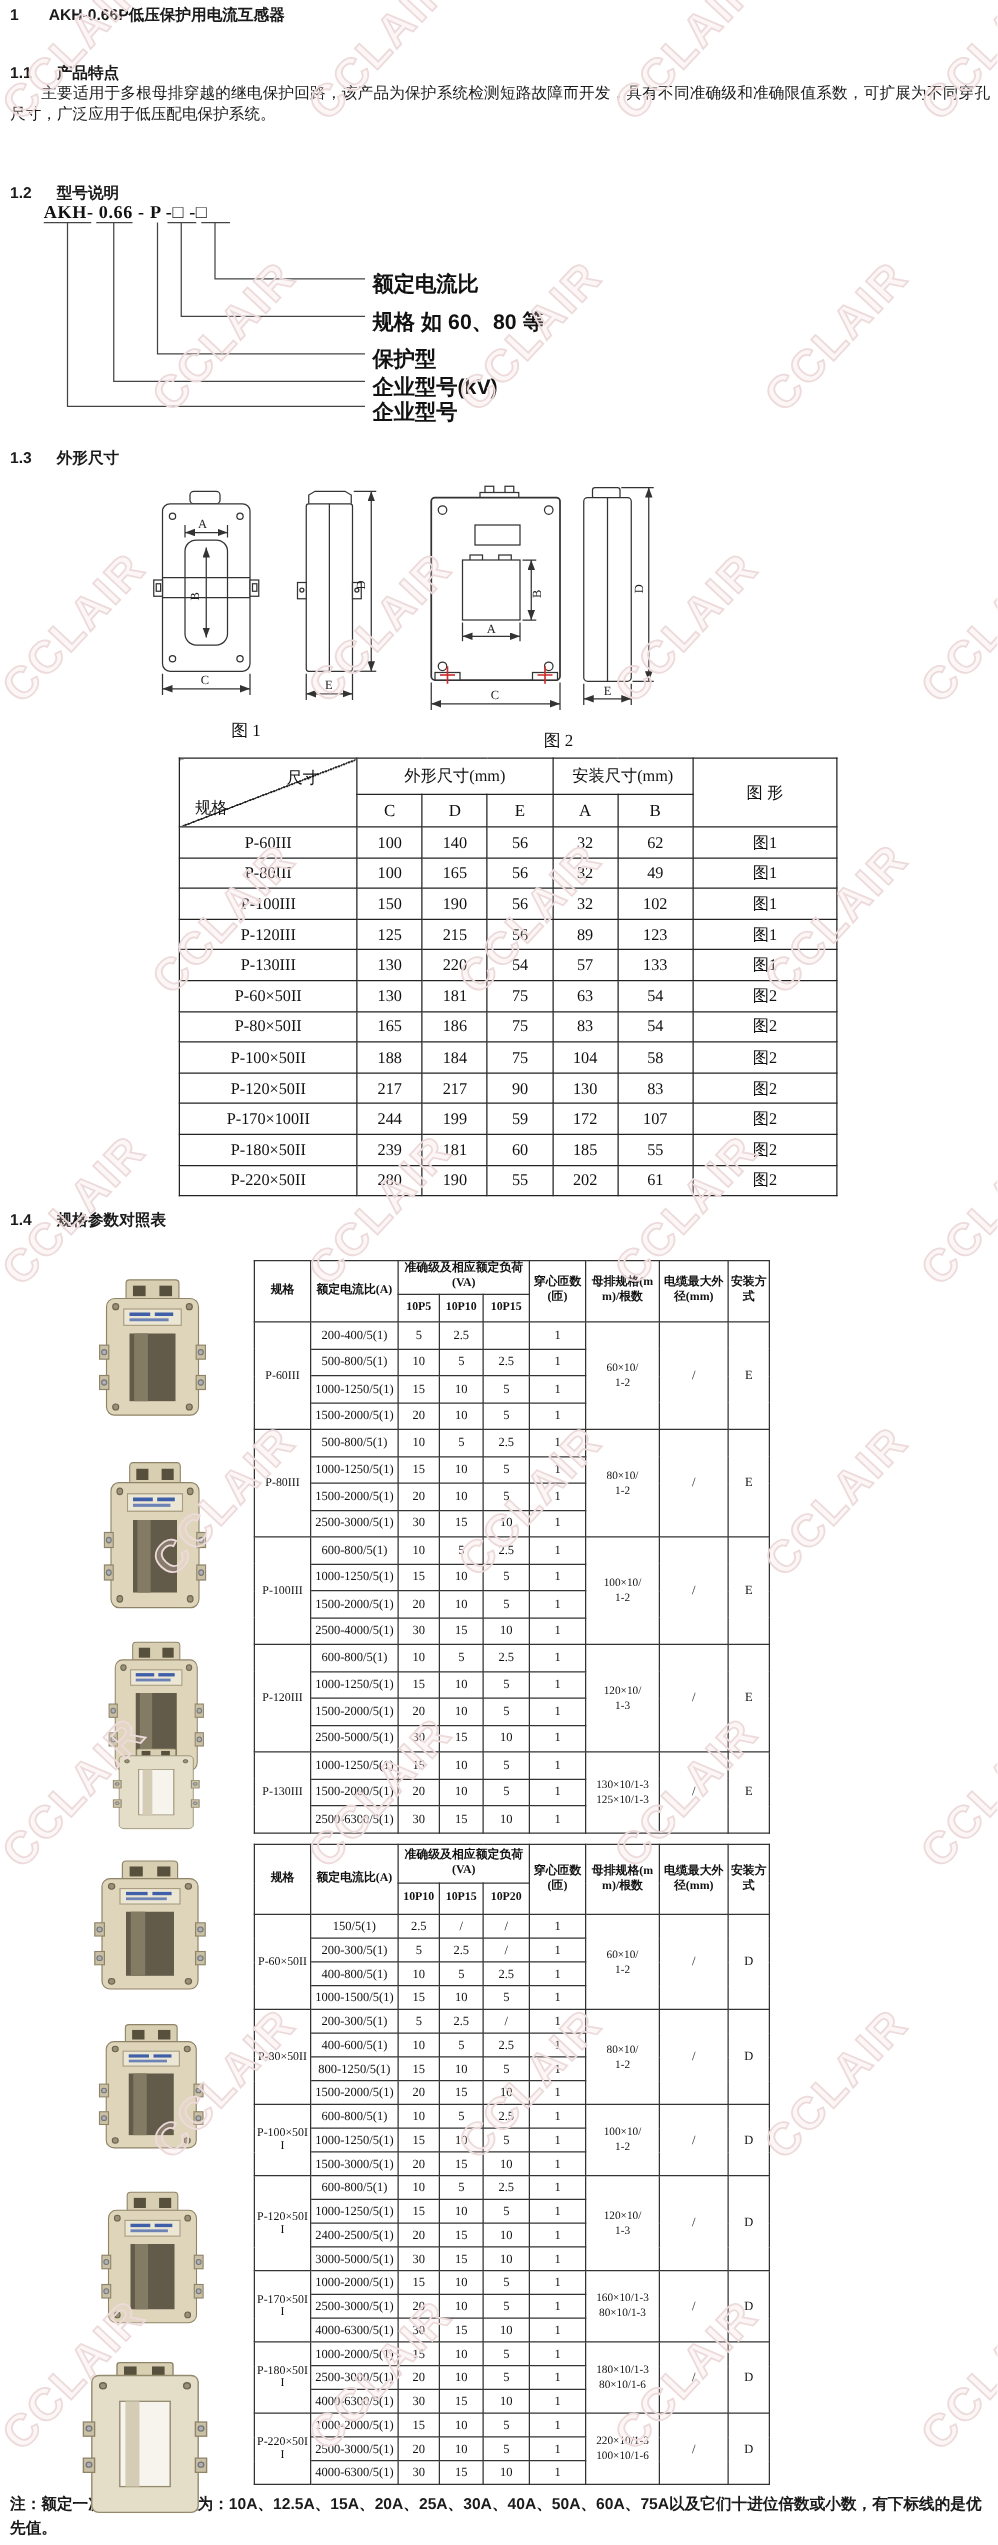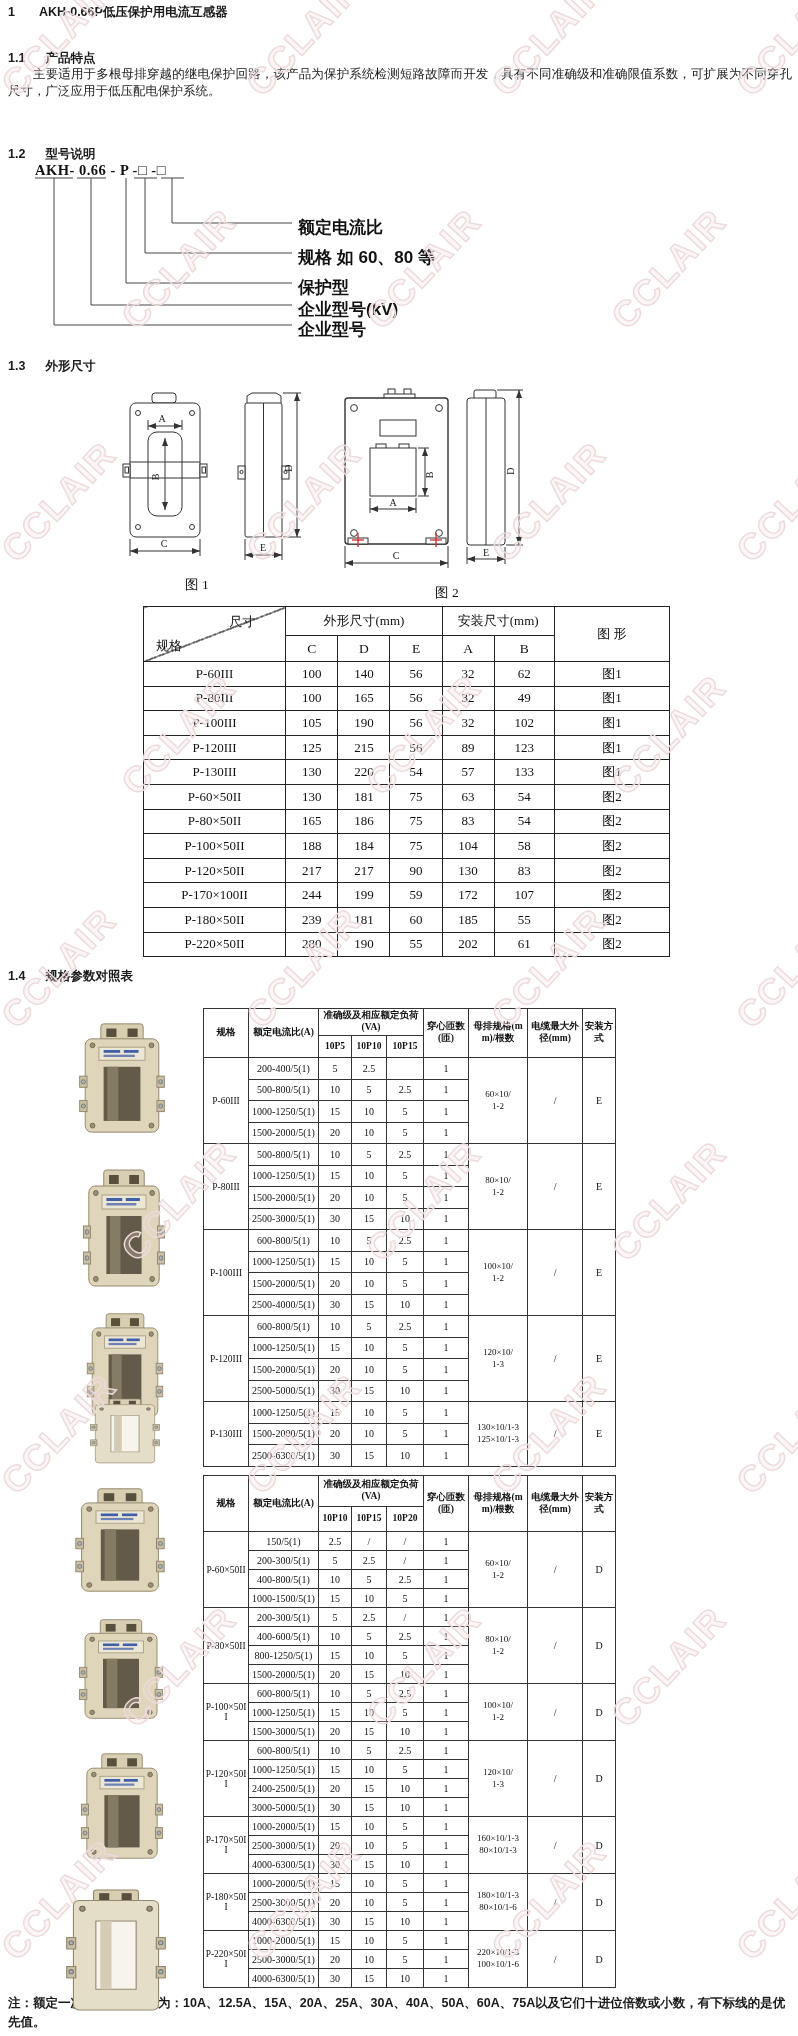--- a/index.html
+++ b/index.html
@@ -362,21 +362,21 @@
           <td>P-80III</td>
           <td>100</td>
           <td>165</td>
           <td>56</td>
           <td>32</td>
           <td>49</td>
           <td>图1</td>
         </tr>
         <tr>
           <td>P-100III</td>
-          <td>105</td>
+          <td>150</td>
           <td>190</td>
           <td>56</td>
           <td>32</td>
           <td>102</td>
           <td>图1</td>
         </tr>
         <tr>
           <td>P-120III</td>
           <td>125</td>
           <td>215</td>

